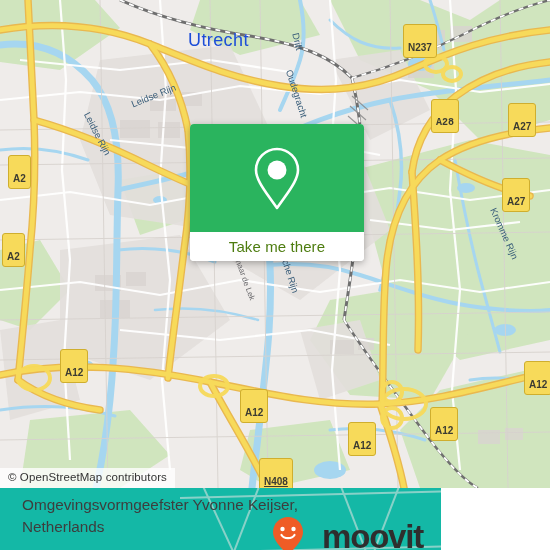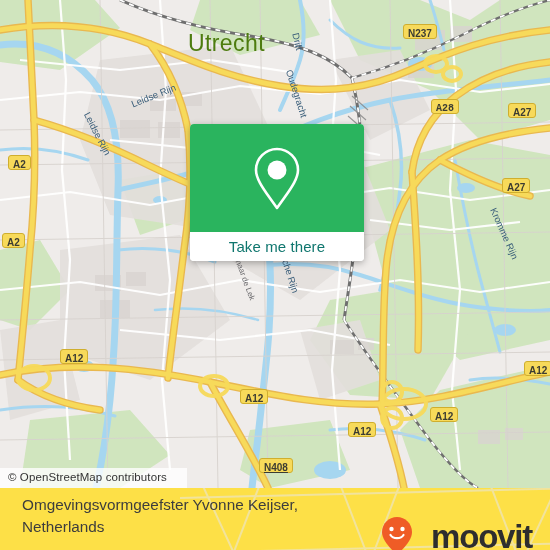--- a/index.html
+++ b/index.html
@@ -28,52 +28,52 @@
     position: absolute;
     background: #f7da5a;
     border: 1.2px solid #cfae2e;
     border-radius: 3px;
     color: #3c3c32;
     font-size: 10px;
     font-weight: bold;
     font-family: "Liberation Sans", sans-serif;
     line-height: 13px;
     height: 15px;
-    padding: 2px 4px;
+    padding: 16px 4px;
     white-space: nowrap;
     text-align: center;
   }
   .pname {
     position: absolute;
     color: #58565a;
     font-family: "Liberation Sans", sans-serif;
     white-space: nowrap;
     pointer-events: none;
   }
   .city {
-    font-size: 23px;
-    color: #4d7c0f;
+    font-size: 18px;
+    color: #1d4ed8;
     letter-spacing: .4px;
   }
   .water {
     font-size: 9.5px;
     color: #3a5e7a;
     font-style: normal;
   }
   .street {
     font-size: 8px;
     color: #6b6a6d;
   }
 
   
   #attrib {
     position: absolute;
     left: 0; top: 468px;
     height: 20px;
-    padding: 3px 20px 0 8px;
+    padding: 3px 8px 0 8px;
     background: rgba(255,255,255,0.78);
     font-size: 11.5px;
     color: #333;
     letter-spacing: .1px;
     z-index: 30;
   }
 
   
   #card {
     position: absolute;
@@ -91,31 +91,31 @@
     display: flex;
     align-items: center;
     justify-content: center;
   }
   #card-btn {
     height: 29px;
     background: #ffffff;
     display: flex;
     align-items: center;
     justify-content: center;
-    color: #0f766e;
+    color: #4d7c0f;
     font-size: 15px;
     letter-spacing: .1px;
   }
 
   
   #footer {
     position: absolute;
     left: 0; top: 488px;
-    width: 550px; height: 62px;
-    background: #fde047;
+    width: 441px; height: 62px;
+    background: #14b8a6;
     z-index: 30;
     overflow: hidden;
   }
   #footer-watermark {
     position: absolute;
     left: 180px; top: -30px;
     width: 400px; height: 130px;
     opacity: .55;
   }
   #footer-title {

